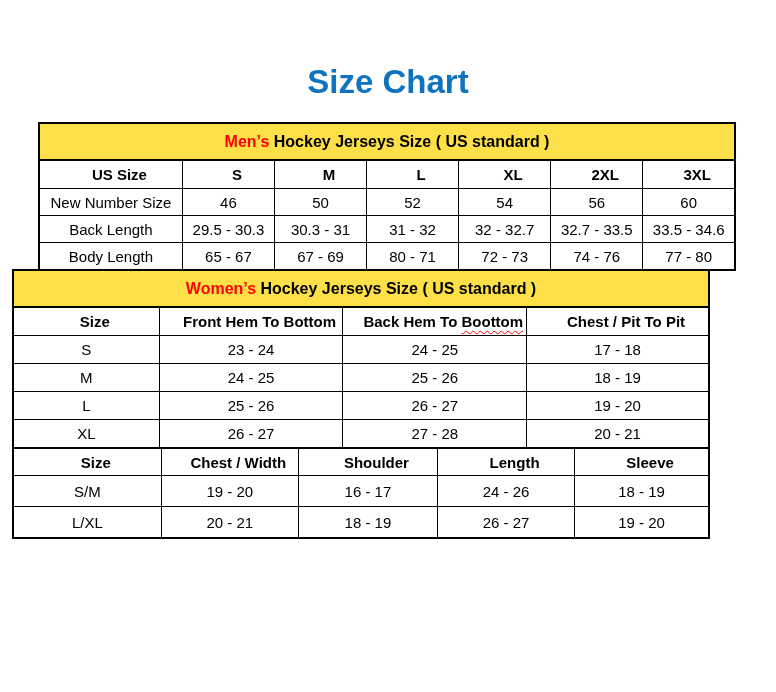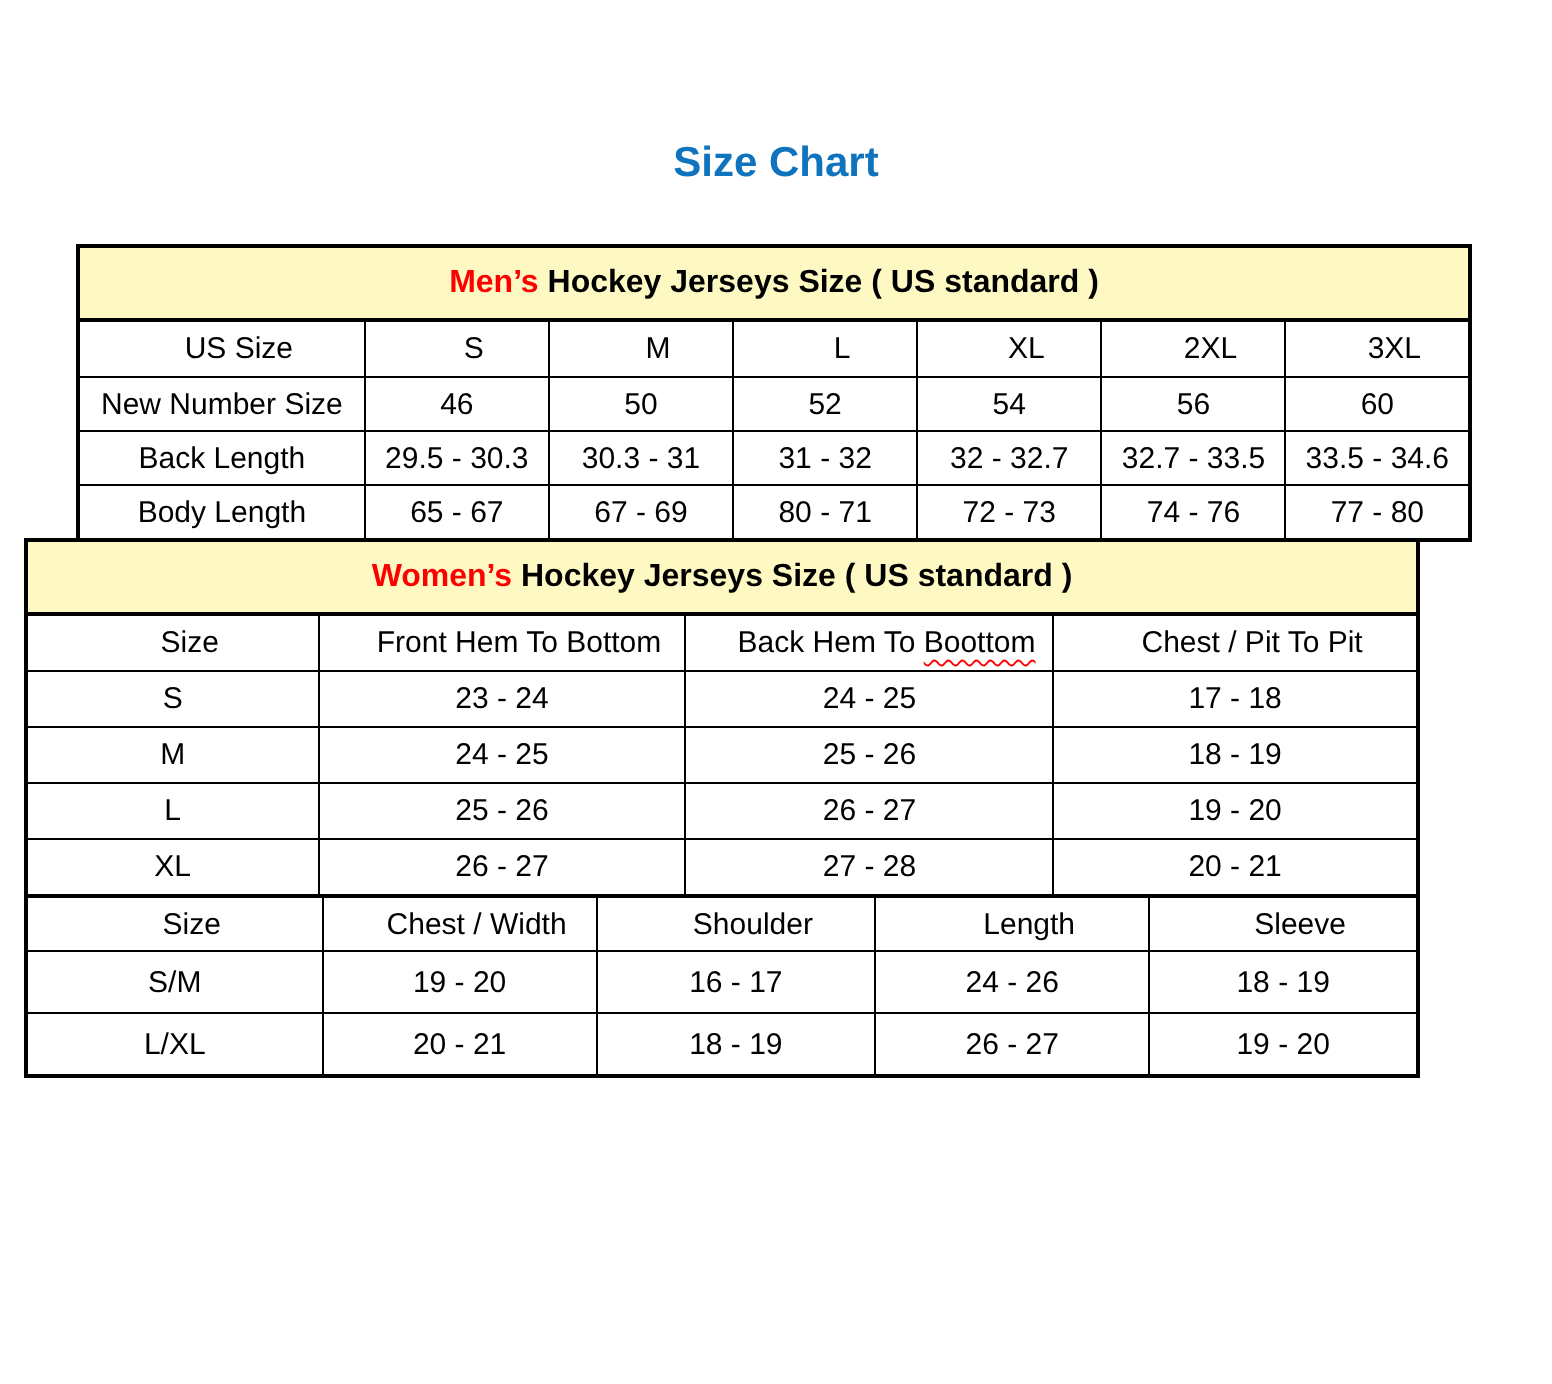--- a/index.html
+++ b/index.html
@@ -13,21 +13,21 @@
     color: #000000;
   }
   .page {
     width: 776px;
     height: 692px;
     position: relative;
   }
   .page-title {
     margin-top: 64px;
     text-align: center;
-    font-size: 21px;
+    font-size: 33px;
     line-height: 36px;
     font-weight: bold;
     color: #0f73be;
     letter-spacing: 0px;
   }
   table.size-table {
     width: 698px;
     margin-left: 38px;
     border-collapse: collapse;
     table-layout: fixed;
@@ -41,30 +41,30 @@
     border: 1px solid #000000;
     text-align: center;
     vertical-align: middle;
     padding: 0 2px;
     font-size: 15px;
     font-weight: normal;
     overflow: hidden;
     white-space: nowrap;
   }
   tr.band-row td {
-    background: #fef9c3;
+    background: #fde047;
     font-weight: bold;
     font-size: 16px;
     height: 35px;
     border: 2px solid #000000;
   }
   .band-prefix { color: #ff0000; }
   .band-rest { color: #000000; }
   tr.cols-row th {
-    font-weight: normal;
+    font-weight: bold;
     height: 27px;
     padding-left: 19px;
   }
   tr.data-row td { height: 26px; }
   table.womens tr.data-row td { height: 27px; }
   table.youth tr.cols-row th { height: 26px; }
   table.youth tr.data-row td { height: 30px; }
   td.row-label-bold { font-weight: bold; }
   .misspelled {
     text-decoration: underline wavy #ff0000;

